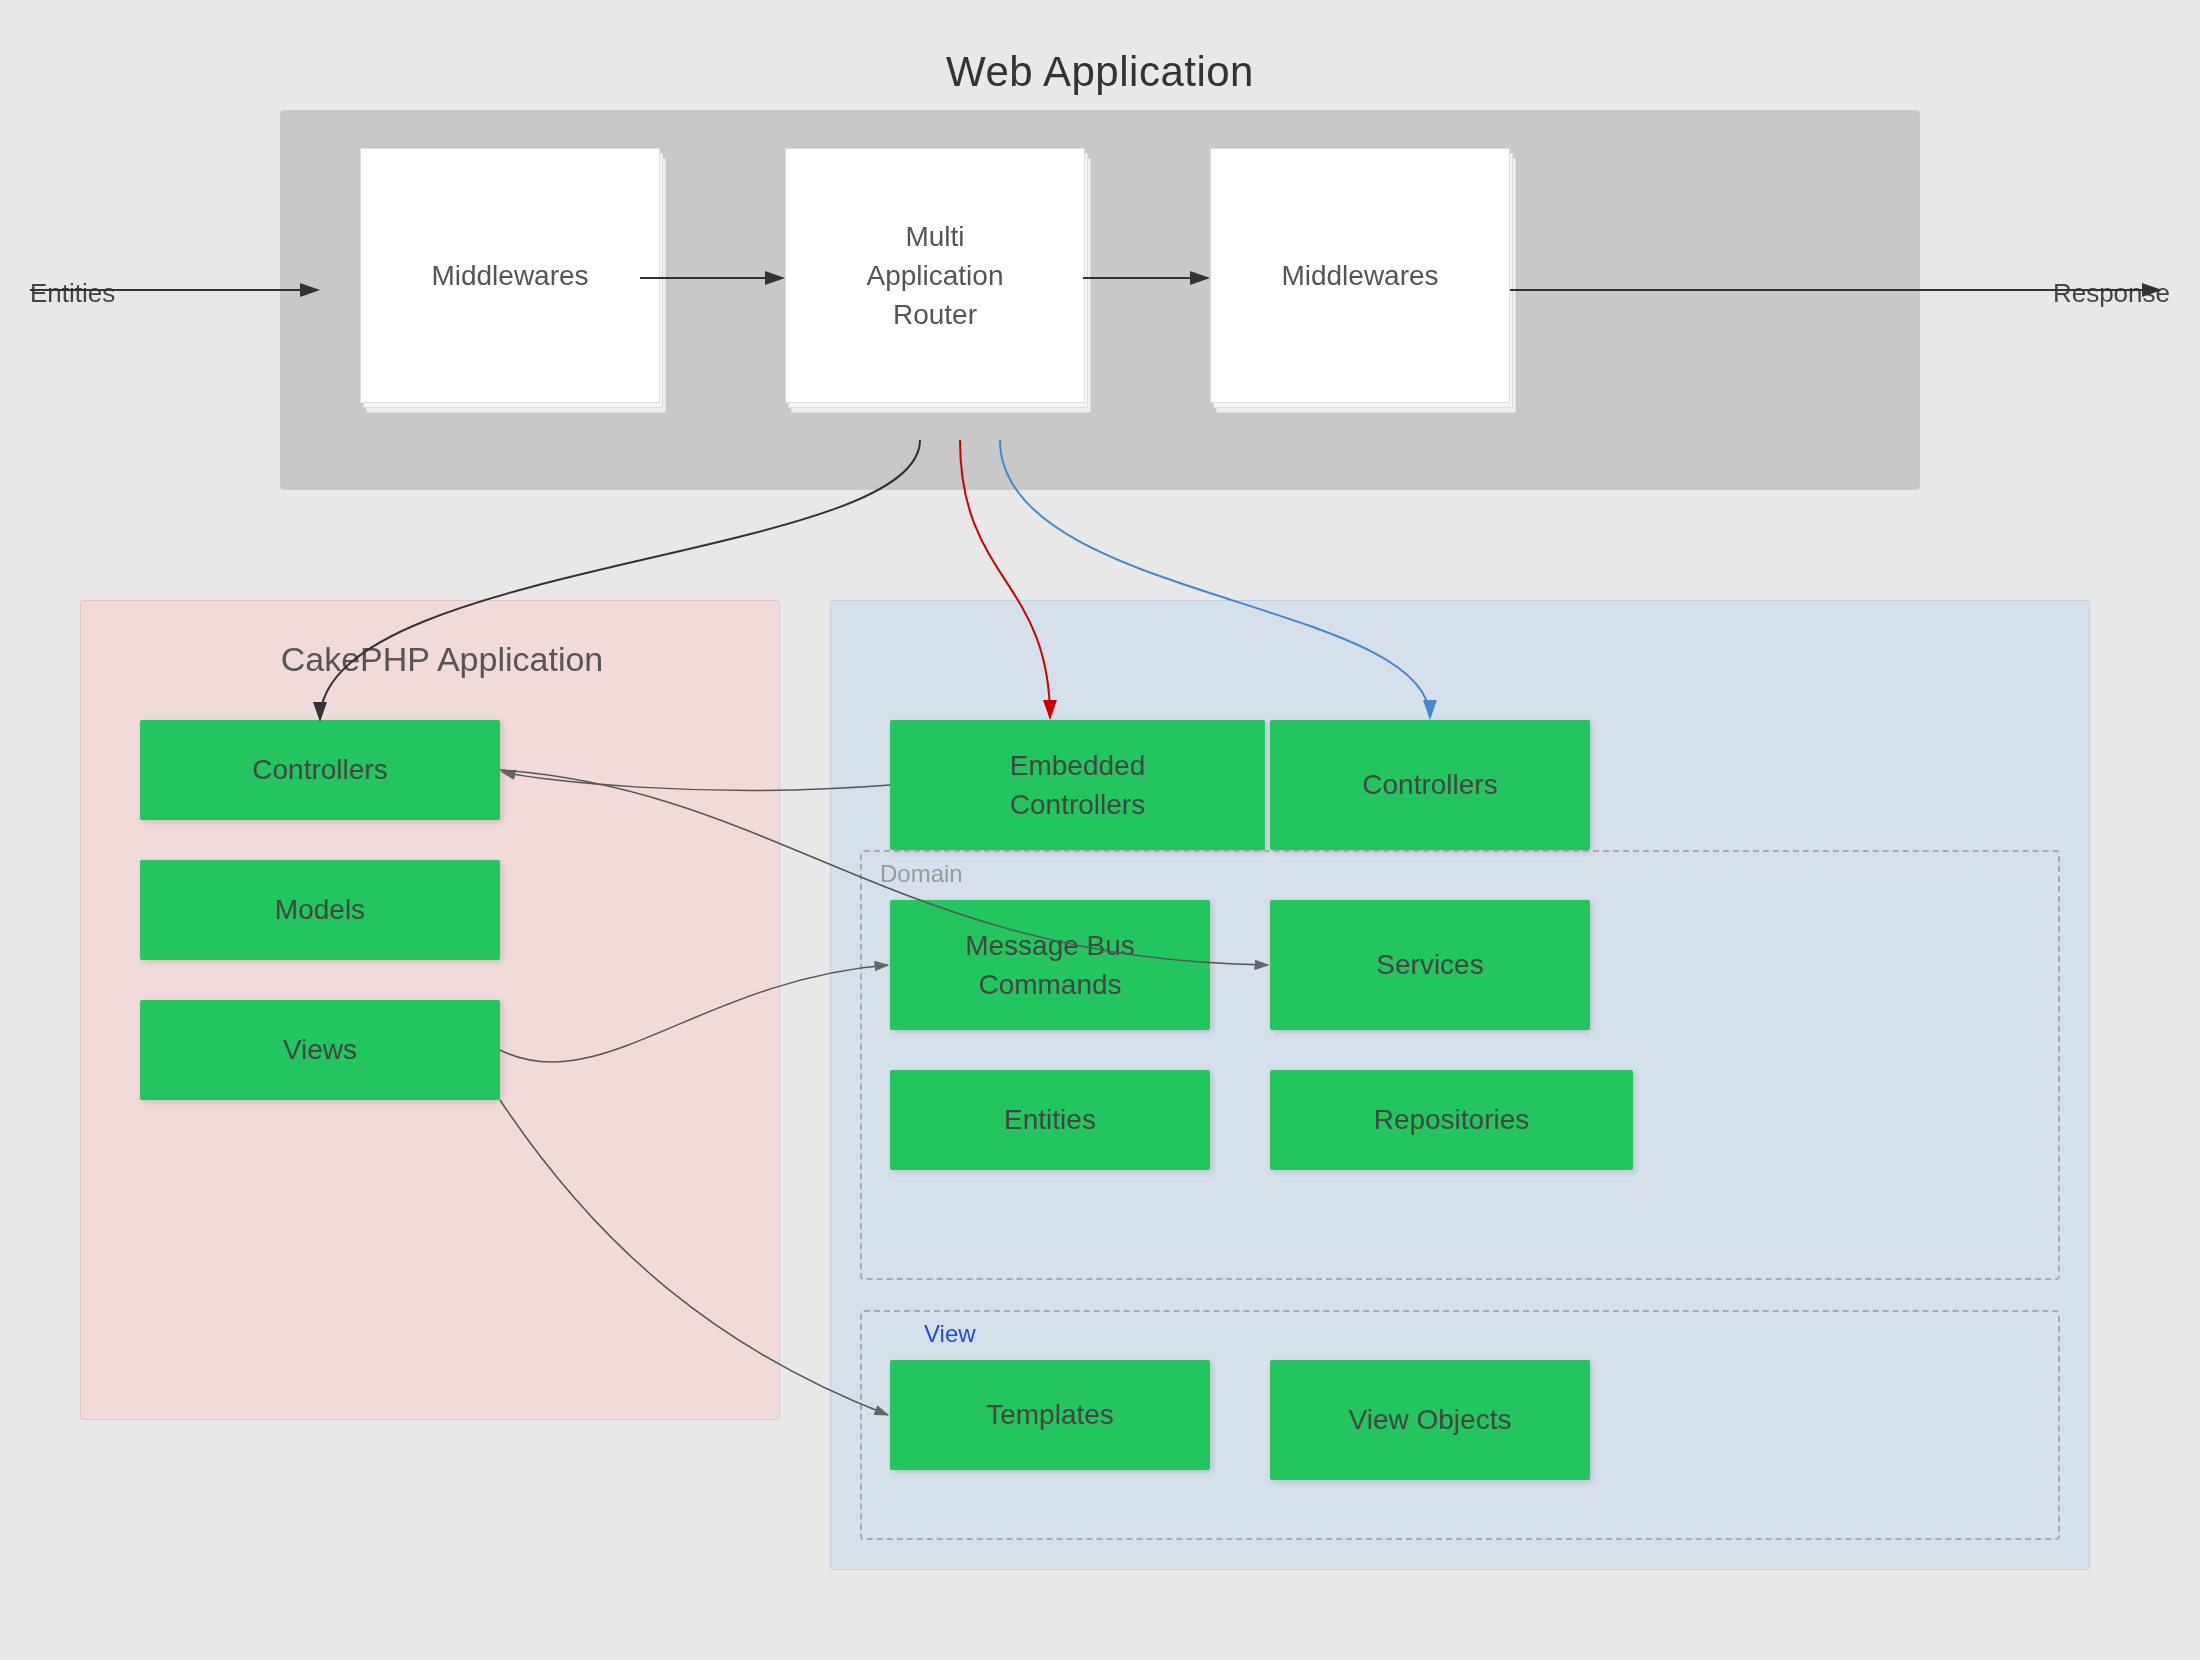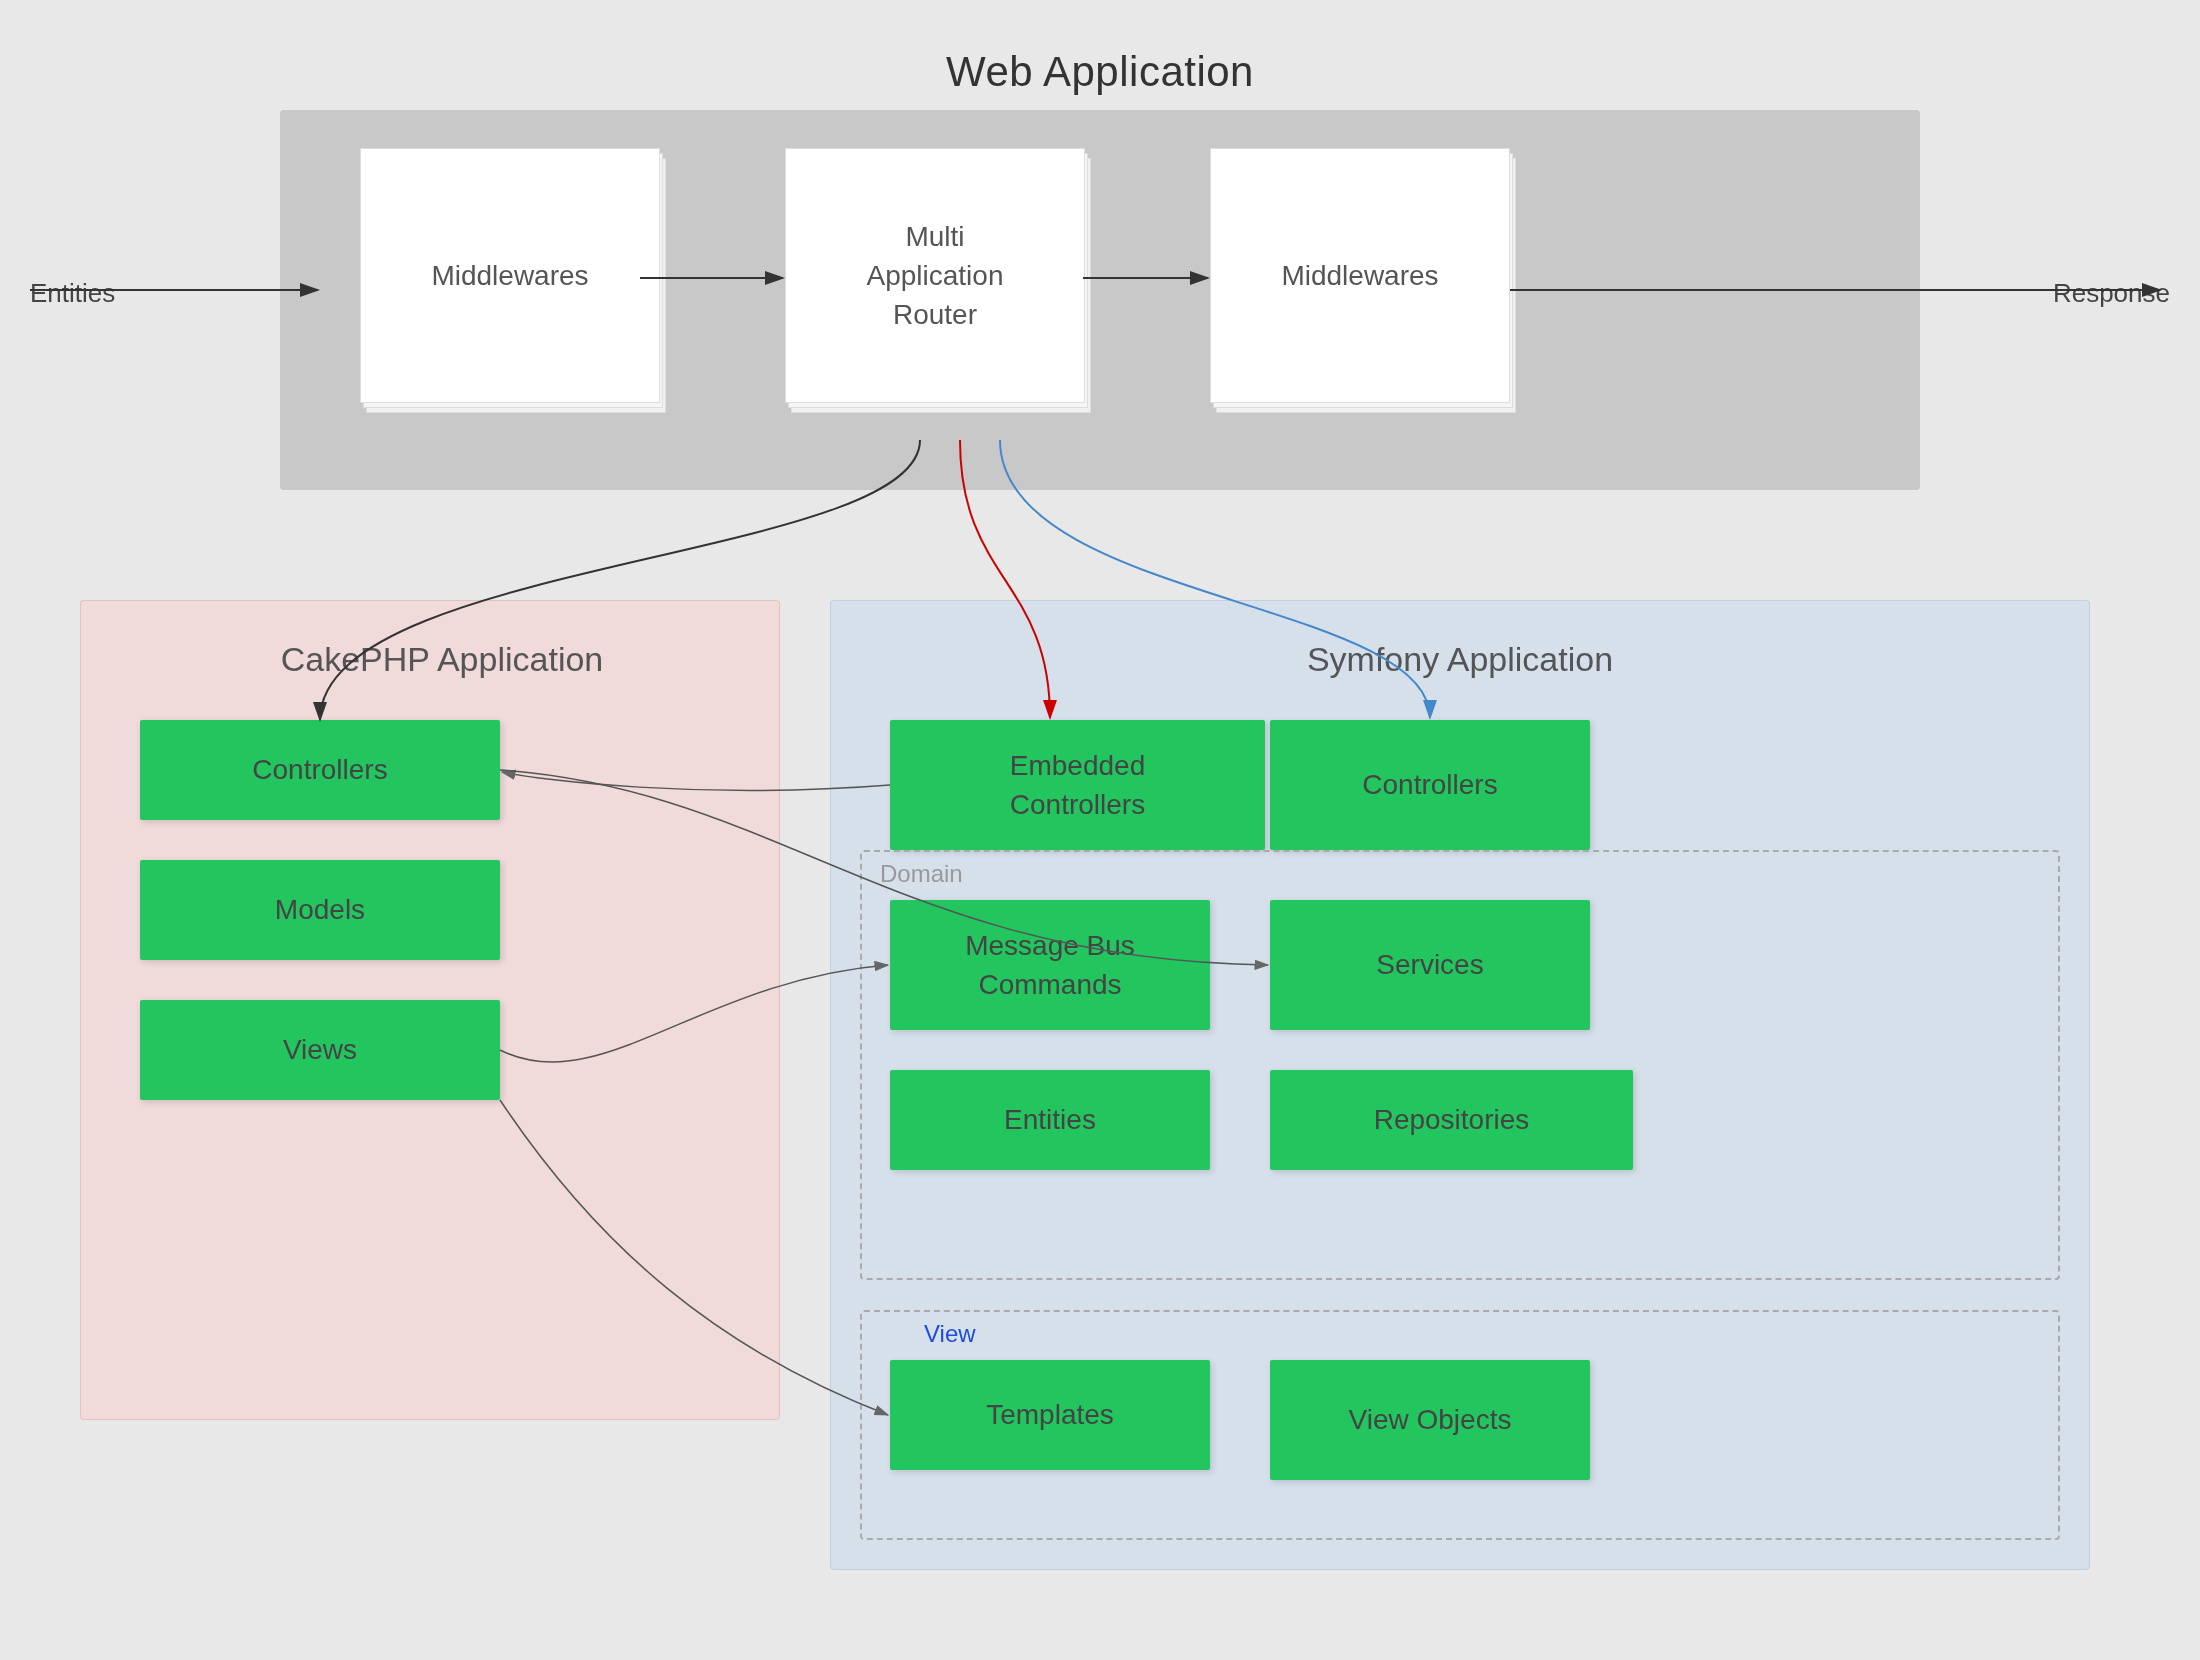--- a/index.html
+++ b/index.html
@@ -200,21 +200,20 @@
     <div style="position:absolute; top:5px; left:43px; width:300px; height:255px; background:#f5f5f5; border:1px solid #ddd;"></div>
     <div style="position:absolute; top:0; left:40px; width:300px; height:255px; background:white; border:1px solid #ddd; display:flex; align-items:center; justify-content:center;">
       <span style="font-size:28px; color:#555;">Middlewares</span>
     </div>
   </div>
 
   <div class="cakephp-box"></div>
   <div class="cakephp-title">CakePHP Application</div>
 
   <div class="symfony-box"></div>
-  <div class="symfony-title">Symfony Application</div>
 
   <div class="component-box" style="top:720px; left:140px; width:360px; height:100px;">
     <span>Controllers</span>
   </div>
 
   <div class="component-box" style="top:860px; left:140px; width:360px; height:100px;">
     <span>Models</span>
   </div>
 
   <div class="component-box" style="top:1000px; left:140px; width:360px; height:100px;">

